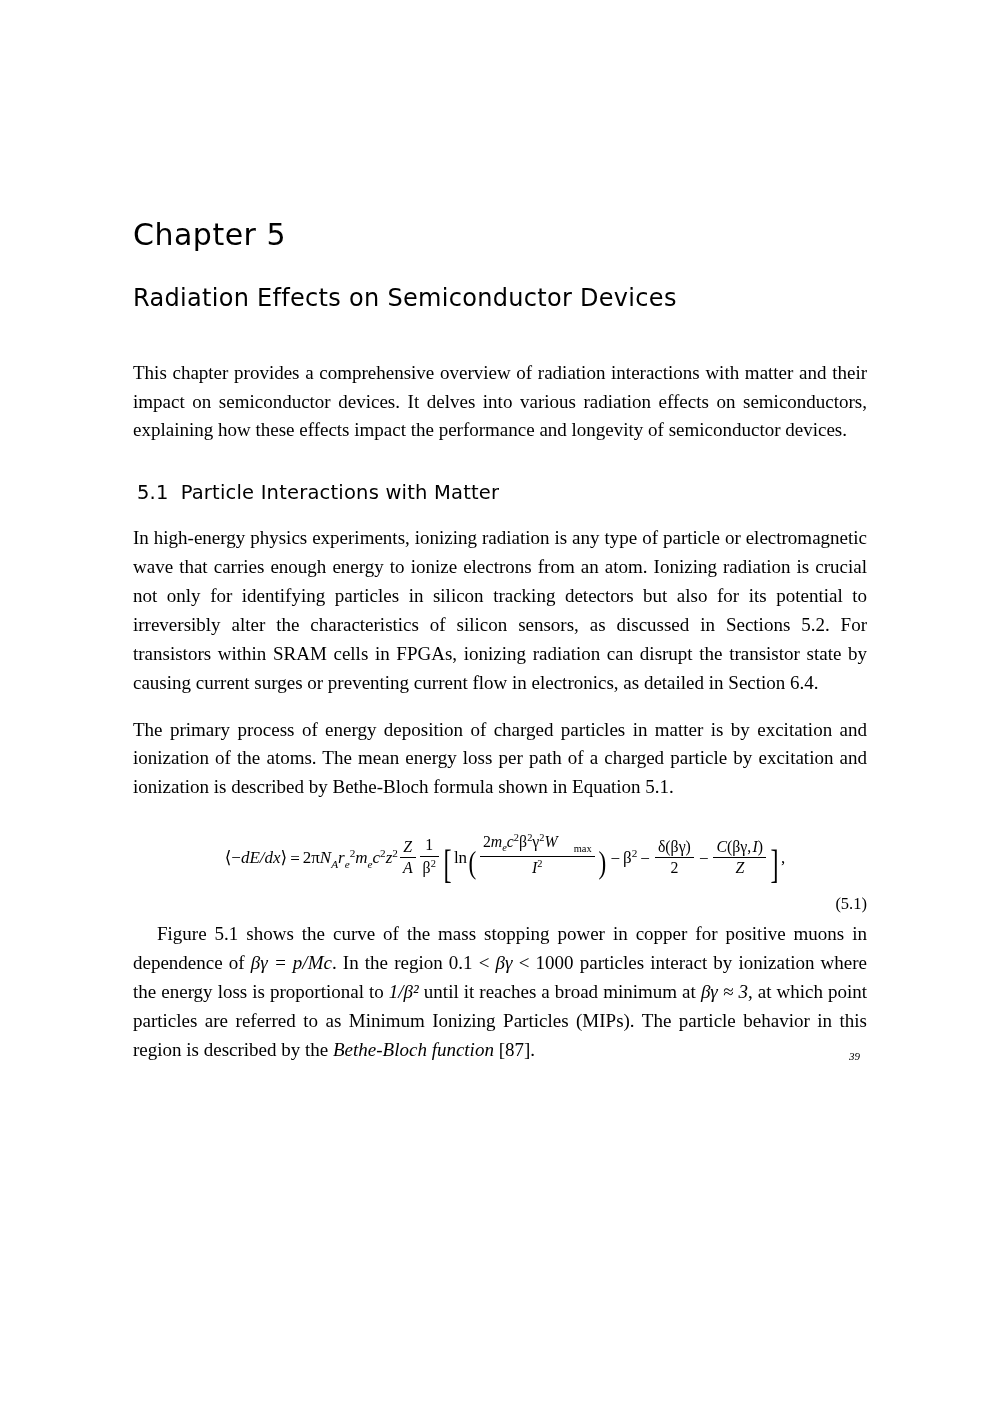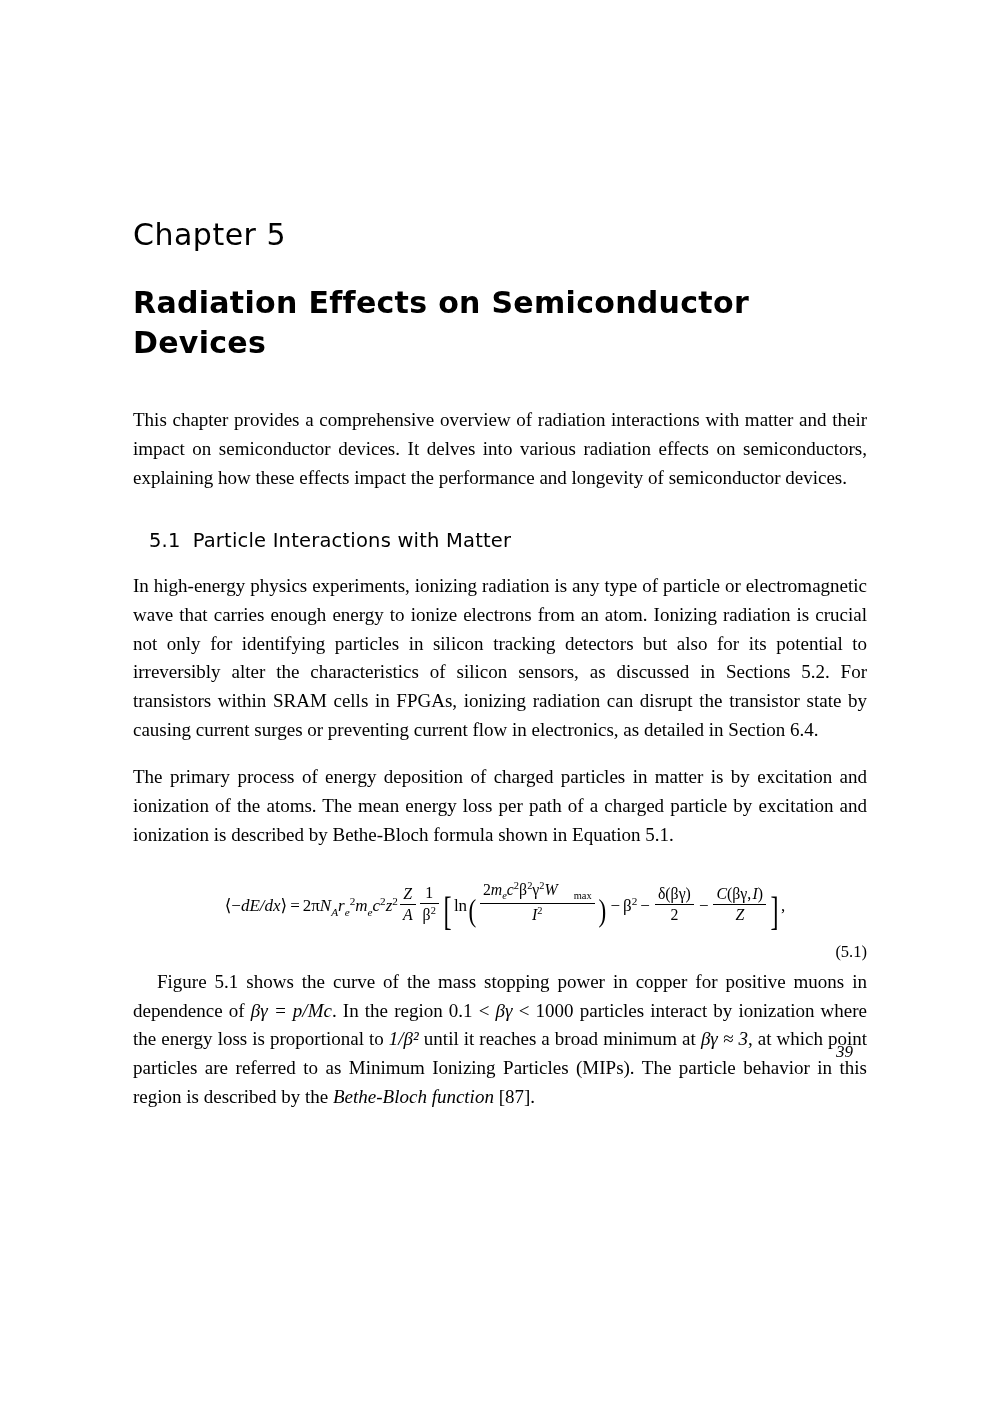--- a/index.html
+++ b/index.html
@@ -26,22 +26,22 @@
   .chapter-number {
     font-family: "DejaVu Sans", sans-serif;
     font-size: 30px;
     font-weight: 400;
     letter-spacing: 0.5px;
     margin: 0 0 32px 0;
     line-height: 1.1;
   }
   .chapter-title {
     font-family: "DejaVu Sans", sans-serif;
-    font-size: 30px;
-    font-weight: 700;
+    font-size: 24px;
+    font-weight: 400;
     letter-spacing: 0.3px;
     line-height: 1.32;
     margin: 0 0 44px 0;
     max-width: 650px;
   }
   .body-text {
     font-family: "Liberation Serif", serif;
     font-size: 19px;
     line-height: 1.52;
     text-align: justify;
@@ -49,21 +49,21 @@
     hyphens: auto;
   }
   .body-text.indent {
     text-indent: 24px;
     margin-top: 18px;
   }
   h2.section-heading {
     font-family: "DejaVu Sans", sans-serif;
     font-size: 19.5px;
     font-weight: 400;
-    margin: 36px 0 20px 16px;
+    margin: 36px 0 20px 4px;
     letter-spacing: 0.2px;
   }
   h2.section-heading .num {
     margin-right: 12px;
   }
   h3.subsection-heading {
     font-family: "DejaVu Sans", sans-serif;
     font-size: 16.5px;
     font-weight: 400;
     margin: 32px 0 16px 0;
@@ -86,25 +86,25 @@
   }
   .equation-number {
     position: absolute;
     right: 0;
     bottom: -20px;
     font-size: 16.5px;
   }
   .page-number {
     position: absolute;
     left: 0;
-    right: 147px;
+    right: 140px;
     bottom: 178px;
     text-align: right;
     font-style: italic;
-    font-size: 17px;
+    font-size: 11px;
     font-family: "Liberation Serif", serif;
   }
   
   i.mi { font-style: italic; }
   .frac {
     display: inline-block;
     vertical-align: -0.55em;
     text-align: center;
     line-height: 1.15;
     margin: 0 2px;

